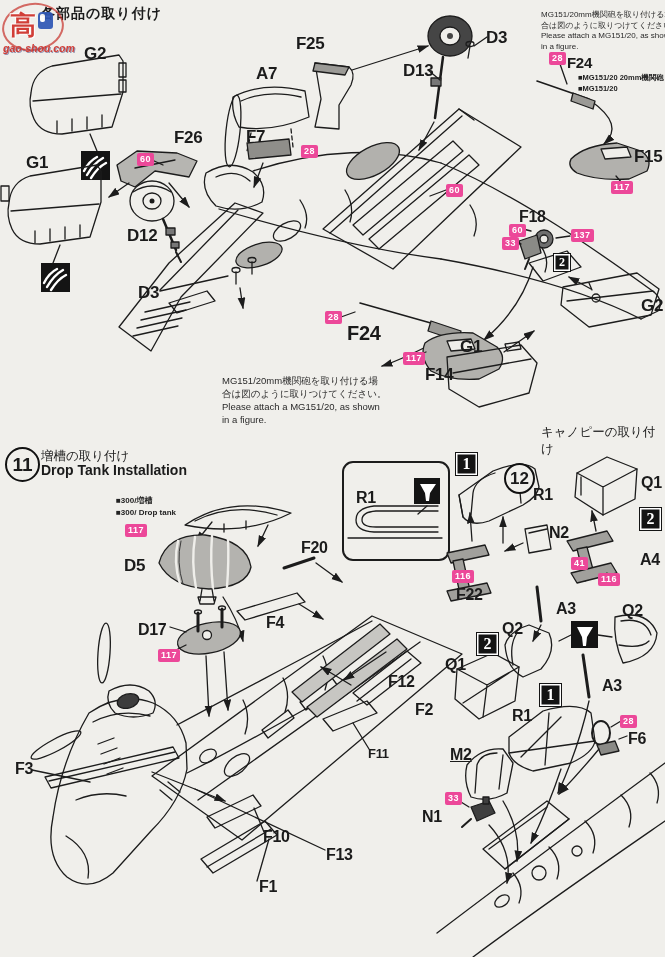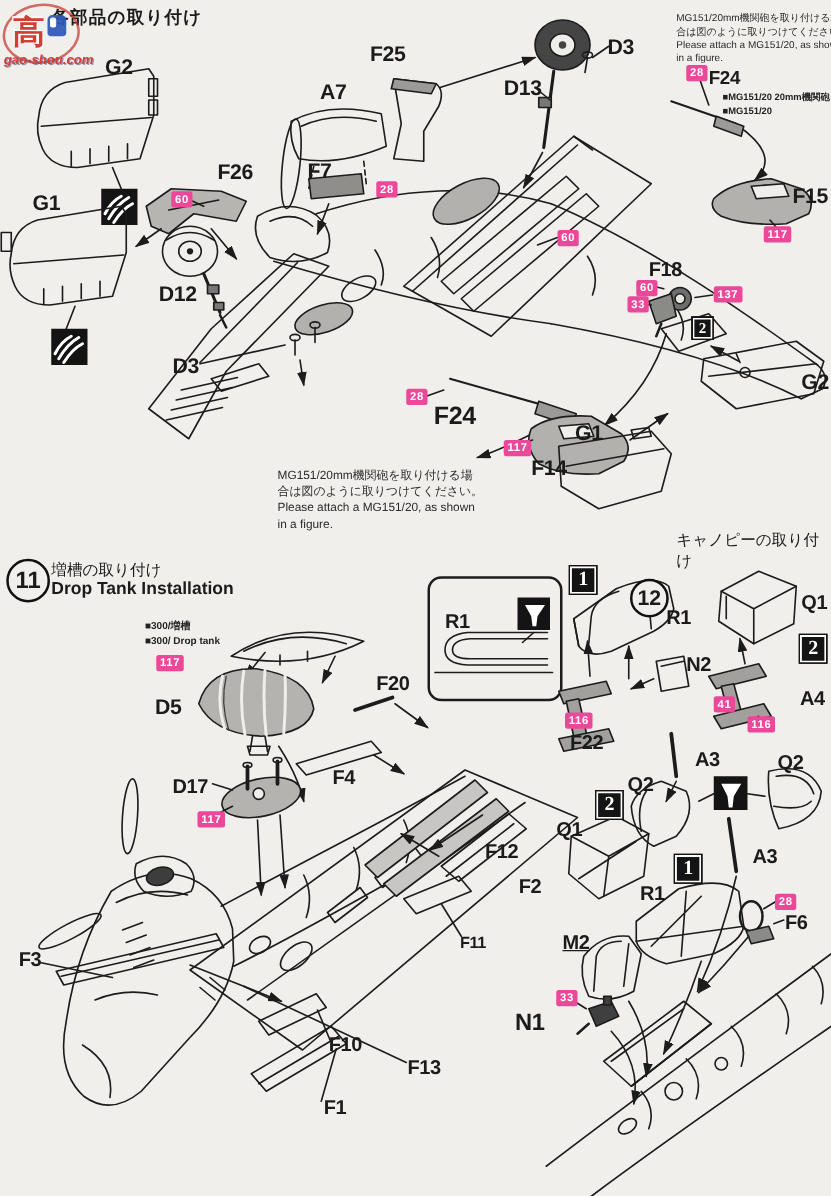--- a/index.html
+++ b/index.html
@@ -366,21 +366,21 @@
       <div class="plabel" style="font-size: 16px; left: 549px; top: 524px;">N2</div>
       <div class="plabel" style="font-size: 16px; left: 456px; top: 586px;">F22</div>
       <div class="plabel" style="font-size: 16px; left: 640px; top: 551px;">A4</div>
       <div class="plabel" style="font-size: 16px; left: 556px; top: 600px;">A3</div>
       <div class="plabel" style="font-size: 16px; left: 502px; top: 620px;">Q2</div>
       <div class="plabel" style="font-size: 16px; left: 622px; top: 602px;">Q2</div>
       <div class="plabel" style="font-size: 16px; left: 445px; top: 656px;">Q1</div>
       <div class="plabel" style="font-size: 16px; left: 512px; top: 707px;">R1</div>
       <div class="plabel" style="font-size: 16px; left: 602px; top: 677px;">A3</div>
       <div class="plabel" style="font-size: 16px; left: 450px; top: 746px; text-decoration: underline;">M2</div>
-      <div class="plabel" style="font-size: 19px; left: 412px; top: 808px;">N1</div>
+      <div class="plabel" style="font-size: 16px; left: 422px; top: 808px;">N1</div>
       <div class="plabel" style="font-size: 16px; left: 628px; top: 730px;">F6</div>
       <div class="pc" style="left: 137px; top: 153px;">60</div>
       <div class="pc" style="left: 301px; top: 145px;">28</div>
       <div class="pc" style="left: 549px; top: 52px;">28</div>
       <div class="pc" style="left: 446px; top: 184px;">60</div>
       <div class="pc" style="left: 509px; top: 224px;">60</div>
       <div class="pc" style="left: 502px; top: 237px;">33</div>
       <div class="pc" style="left: 571px; top: 229px;">137</div>
       <div class="pc" style="left: 611px; top: 181px;">117</div>
       <div class="pc" style="left: 325px; top: 311px;">28</div>

